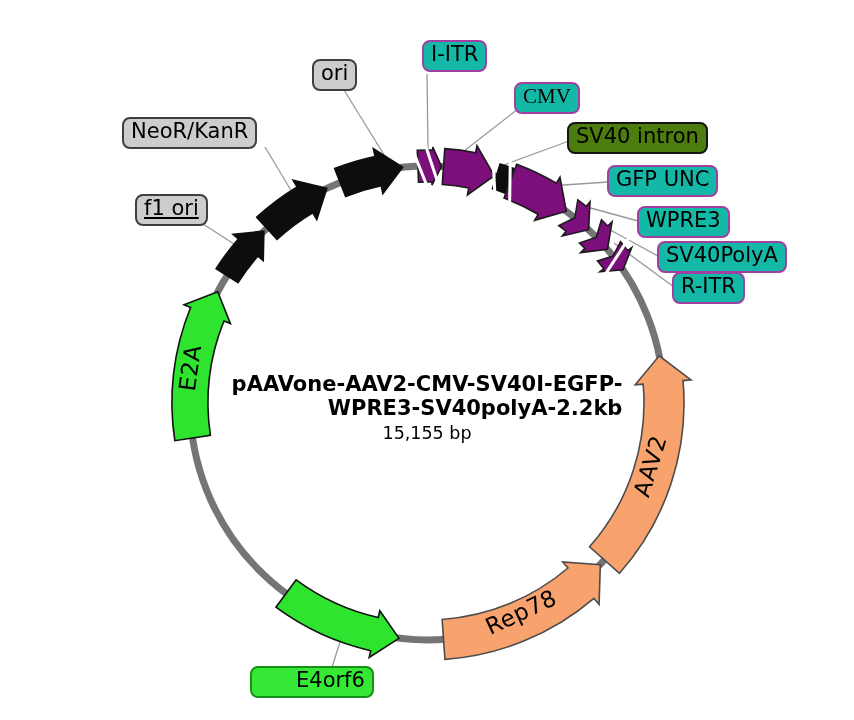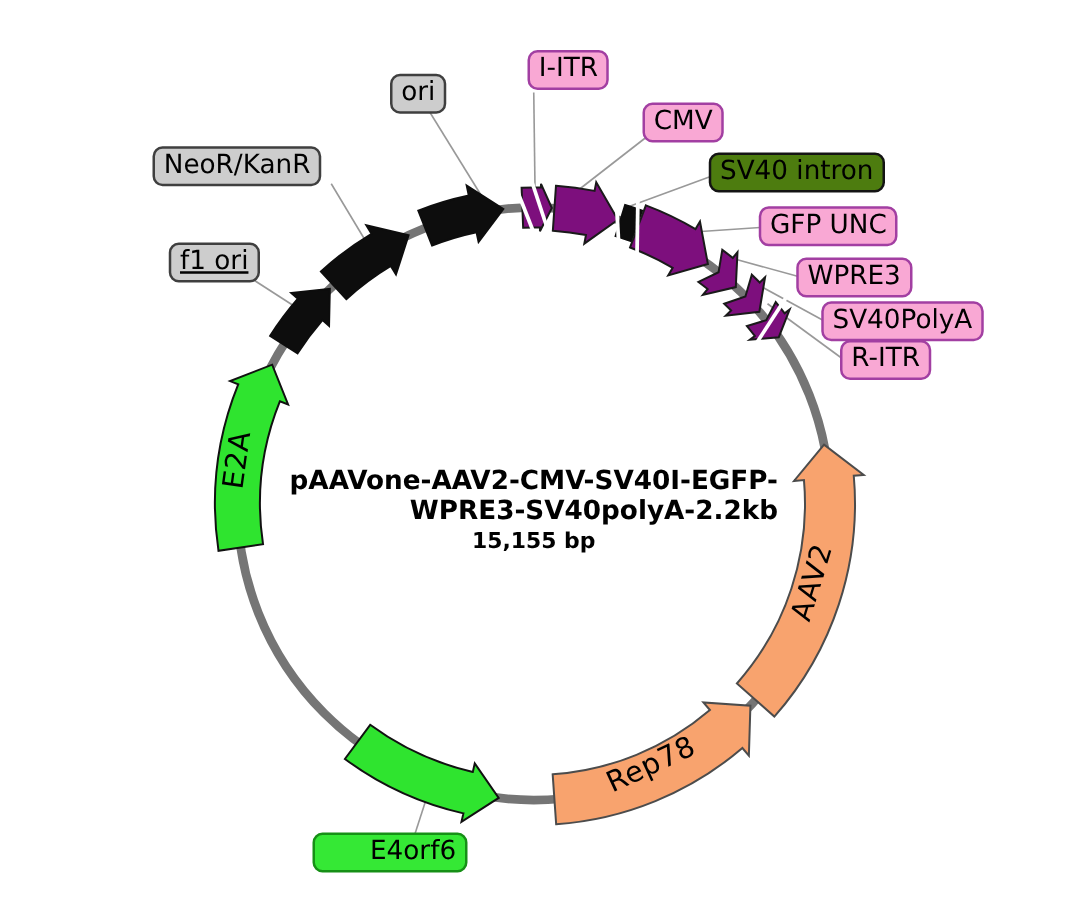--- a/index.html
+++ b/index.html
@@ -11,41 +11,41 @@
     position:absolute;
     font-size:21px;
     line-height:1.12;
     padding:1px 7px 3px 7px;
     border-radius:8px;
     border:2px solid #000;
     color:#000;
     white-space:nowrap;
     box-sizing:border-box;
   }
-  .label.purple{background:#f9a8d4;border-color:#a23fa2;}
+  .label.purple{background:#14b8a6;border-color:#a23fa2;}
   .label.black{background:#cdcdcd;border-color:#3f3f3f;}
   .label.white{background:#4d7c0f;border-color:#141414;}
   .label.green{background:#35e835;border-color:#169016;}
   .arc-label{
     position:absolute;
     font-size:23px;
     color:#000;
     white-space:nowrap;
     letter-spacing:0.5px;
   }
   .title-block{
     position:absolute;
     left:427px;
     top:372px;
     transform:translateX(-50%);
     text-align:center;
     color:#000;
   }
   .title-line{font-weight:700;font-size:21px;line-height:1.15;white-space:nowrap;text-align:right;}
-  .size-line{font-size:17.5px;margin-top:3px;font-weight:bold;}
+  .size-line{font-size:17.5px;margin-top:3px;}
 </style>
 </head>
 <body>
 
 <div class="stage">
   <svg id="map-svg" width="854" height="720" viewBox="0 0 854 720">
       <circle cx="427" cy="403" r="237" fill="none" stroke="#757575" stroke-width="7"></circle>
       <line x1="234" y1="244" x2="203" y2="224" stroke="#999999" stroke-width="1.3"></line>
       <line x1="295" y1="197" x2="265" y2="147" stroke="#999999" stroke-width="1.3"></line>
       <line x1="386" y1="158" x2="344" y2="90" stroke="#999999" stroke-width="1.3"></line>
@@ -75,21 +75,21 @@
       <line x1="424.73110077042276" y1="143.00990000331547" x2="440.0643874604594" y2="189.39915313772048" stroke="#ffffff" stroke-width="3"></line>
       <line x1="492.53803314320953" y1="151.39561567468746" x2="495.257292189787" y2="200.17756025794867" stroke="#ffffff" stroke-width="3"></line>
       <line x1="510.3593775522758" y1="156.7253277860325" x2="509.58389305740417" y2="205.57684885636328" stroke="#ffffff" stroke-width="3"></line>
       <line x1="628.4855670630867" y1="238.67238130713875" x2="601.8690082437175" y2="279.6434843396642" stroke="#ffffff" stroke-width="3"></line>
     </svg>
   <div id="labels">
       <div class="label black" style="left: 135px; top: 194px; text-decoration: underline;">f1 ori</div>
       <div class="label black" style="left: 122px; top: 117px;">NeoR/KanR</div>
       <div class="label black" style="left: 312px; top: 59px;">ori</div>
       <div class="label purple" style="left: 422px; top: 40px;">I-ITR</div>
-      <div class="label purple" style="left: 514px; top: 82px;">CMV</div>
+      <div class="label purple" style="left: 514px; top: 82px; font-family: Liberation Serif, serif;">CMV</div>
       <div class="label white" style="left: 567px; top: 122px;">SV40 intron</div>
       <div class="label purple" style="left: 607px; top: 165px;">GFP UNC</div>
       <div class="label purple" style="left: 637px; top: 206px;">WPRE3</div>
       <div class="label purple" style="left: 657px; top: 241px;">SV40PolyA</div>
       <div class="label purple" style="left: 672px; top: 272px;">R-ITR</div>
       <div class="arc-label" style="left: 650px; top: 466px; transform: translate(-50%, -50%) rotate(-73deg);">AAV2</div>
       <div class="arc-label" style="left: 521px; top: 612px; transform: translate(-50%, -50%) rotate(-25deg);">Rep78</div>
       <div class="label green" style="left: 250px; top: 666px; padding-left: 44px;">E4orf6</div>
       <div class="arc-label" style="left: 190px; top: 368px; transform: translate(-50%, -50%) rotate(-82deg);">E2A</div>
     </div>

